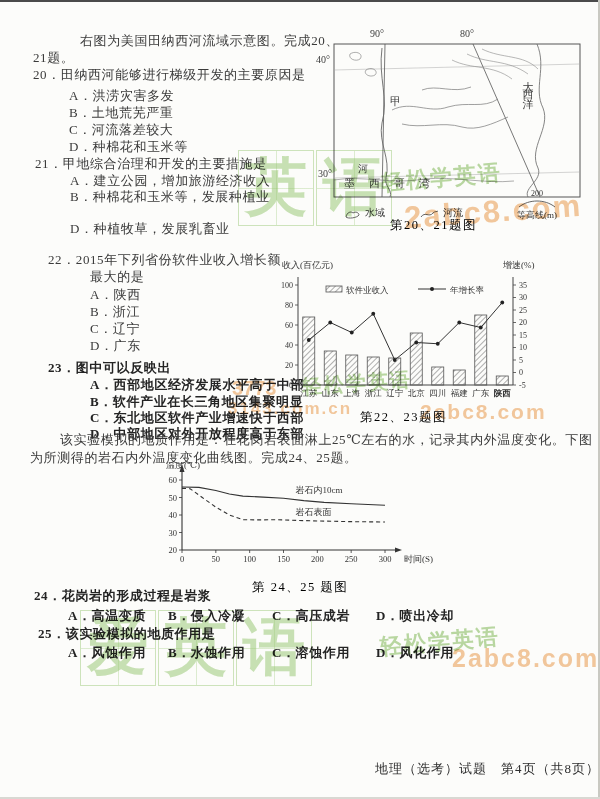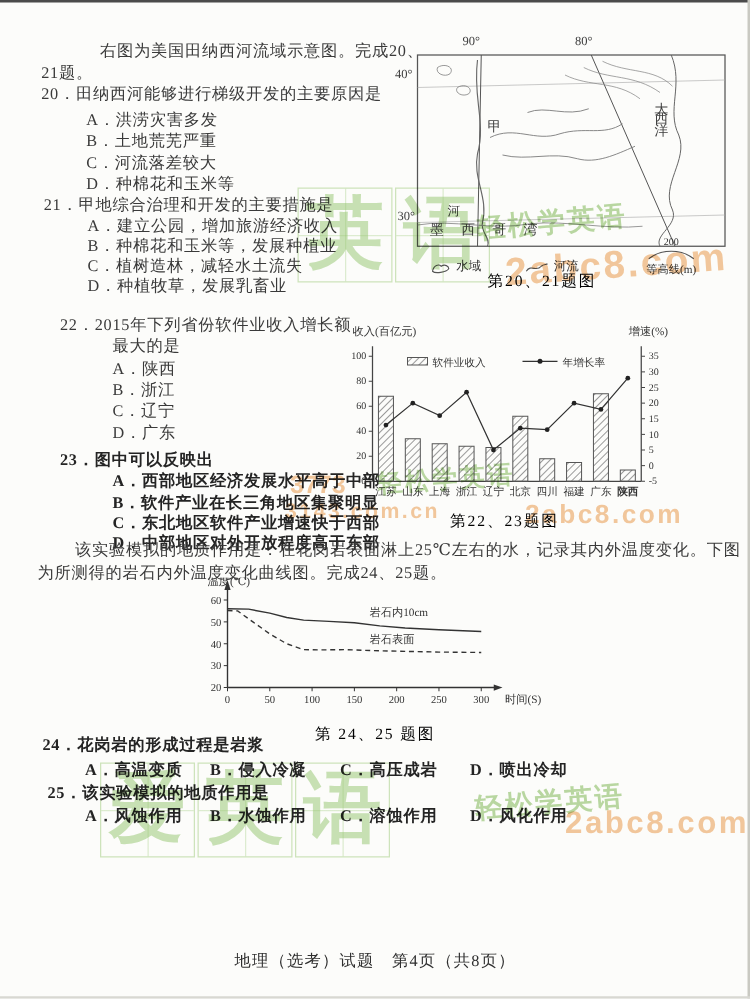--- a/index.html
+++ b/index.html
@@ -19,42 +19,41 @@
   .contour-group{position:absolute;text-align:center;font-size:9px;color:#333;line-height:1.1;}
   .wm{position:absolute;z-index:3;pointer-events:none;mix-blend-mode:multiply;white-space:nowrap;
       font-family:"Liberation Sans","DejaVu Sans",sans-serif;}
   .wm-green{color:rgba(143,193,106,.62);font-weight:bold;}
   .wm-orange{color:rgba(236,162,88,.58);font-weight:bold;}
   .wmchar{display:inline-block;width:76px;height:76px;margin-right:2px;border:1.5px solid rgba(150,200,112,.45);
       box-sizing:border-box;font-size:62px;line-height:72px;text-align:center;color:rgba(150,200,112,.5);font-weight:bold;
       background:
         linear-gradient(rgba(150,200,112,.3),rgba(150,200,112,.3)) center/100% 1px no-repeat,
         linear-gradient(rgba(150,200,112,.3),rgba(150,200,112,.3)) center/1px 100% no-repeat;}
-  .footer{position:absolute;left:0;top:760px;width:600px;text-align:center;font-size:13px;letter-spacing:1px;color:#2f2f2f;}
+  .footer{position:absolute;left:0;top:760px;width:600px;text-align:right;font-size:13px;letter-spacing:1px;color:#2f2f2f;}
   svg text{font-family:"Liberation Serif","DejaVu Serif",serif;}
 </style>
 </head>
 <body>
 
 <div class="page">
   <div class="edge-top"></div>
   <div class="edge-right"></div>
   <div class="edge-bottom"></div>
 
   <div class="t" style="left:80px;top:33px">右图为美国田纳西河流域示意图。完成20、</div>
   <div class="t" style="left:33px;top:50px">21题。</div>
   <div class="t" style="left:33px;top:67px">20．田纳西河能够进行梯级开发的主要原因是</div>
   <div class="t" style="left:69px;top:88px">A．洪涝灾害多发</div>
   <div class="t" style="left:69px;top:105px">B．土地荒芜严重</div>
   <div class="t" style="left:69px;top:122px">C．河流落差较大</div>
   <div class="t" style="left:69px;top:139px">D．种棉花和玉米等</div>
   <div class="t" style="left:35px;top:156px">21．甲地综合治理和开发的主要措施是</div>
   <div class="t" style="left:70px;top:173px">A．建立公园，增加旅游经济收入</div>
   <div class="t" style="left:70px;top:189px">B．种棉花和玉米等，发展种植业</div>
-  <div class="t" style="left:70px;top:205px">C．植树造林，减轻水土流失</div>
   <div class="t" style="left:70px;top:221px">D．种植牧草，发展乳畜业</div>
 
   <div class="fig" style="left:332px;top:28px;width:258px;height:208px">
     <svg width="252" height="176">
       <rect x="2" y="16" width="246" height="153" fill="none" stroke="#555" stroke-width="1"></rect>
       <line x1="2" y1="42" x2="248" y2="36" stroke="#aaa" stroke-width="0.5"></line>
       <line x1="2" y1="150" x2="248" y2="144" stroke="#aaa" stroke-width="0.5"></line>
       <line x1="53" y1="16" x2="50" y2="169" stroke="#555" stroke-width="0.8"></line>
       <line x1="141" y1="16" x2="208" y2="169" stroke="#555" stroke-width="0.8"></line>
       <path d="M50,20 C46,50 57,70 50,95 C46,115 59,130 54,150 C52,158 61,162 58,169" fill="none" stroke="#666" stroke-width="0.9"></path>

